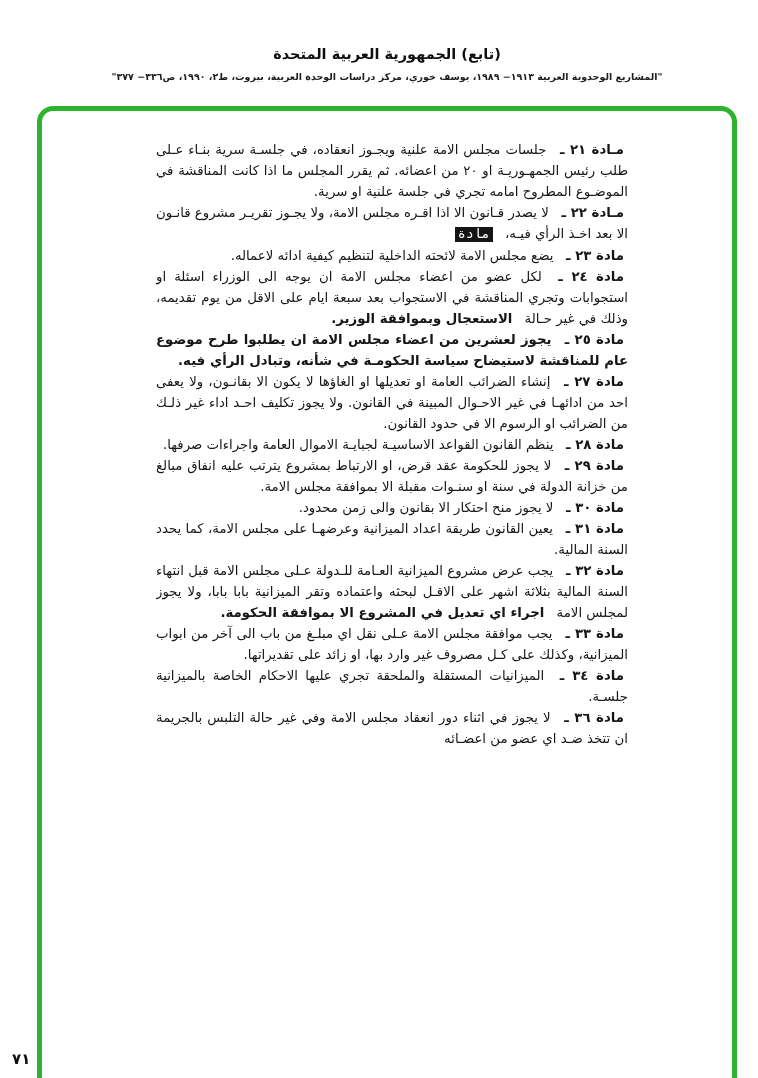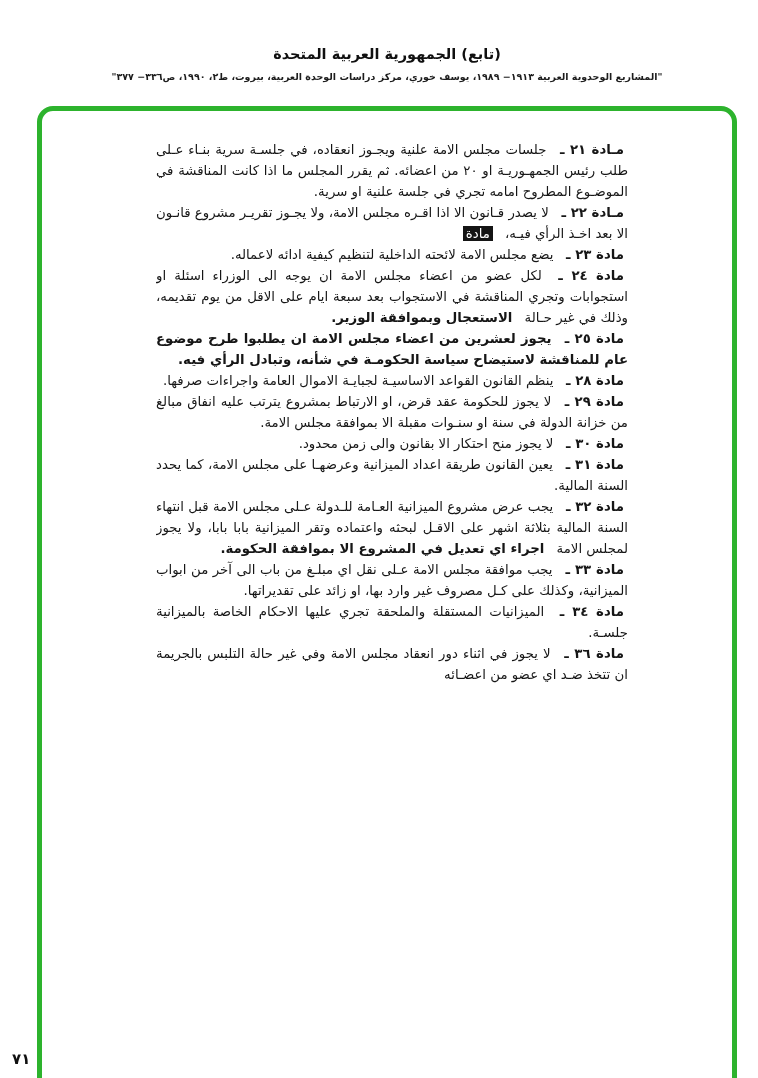--- a/index.html
+++ b/index.html
@@ -39,21 +39,21 @@
     text-align: justify;
     font-size: 13.3px;
     line-height: 21px;
     color: #161616;
     overflow: hidden;
     max-height: 892px;
   }
   p.article { margin: 0; }
   .article-label { font-weight: 700; }
   .seg-bold { font-weight: 700; }
-  .seg-inverted { background: #141414; color: #ffffff; padding: 0 3px; }
+  .seg-inverted { background: #141414; color: #ffffff; padding: 0 3px; font-family: Liberation Mono, monospace; }
   .page-number {
     position: absolute; bottom: 14px; left: 0; right: 0;
     text-align: left;
     font-size: 15px; font-weight: 700; color: #101010;
   }
 </style>
 </head>
 <body>
 
 <header class="page-header">
@@ -61,20 +61,21 @@
   <div class="doc-source">"المشاريع الوحدوية العربية ١٩١٣− ١٩٨٩، يوسف خوري، مركز دراسات الوحدة العربية، بيروت، ط٢، ١٩٩٠، ص٣٣٦− ٣٧٧"</div>
 </header>
 
 <main class="green-frame">
   <div class="articles" id="articles">
       <p class="article"><span class="article-label">مـادة ٢١ ـ </span><span>جلسات مجلس الامة علنية ويجـوز انعقاده، في جلسـة سرية بنـاء عـلى طلب رئيس الجمهـوريـة او ٢٠ من اعضائه. ثم يقرر المجلس ما اذا كانت المناقشة في الموضـوع المطروح امامه تجري في جلسة علنية او سرية.</span></p>
       <p class="article"><span class="article-label">مـادة ٢٢ ـ </span><span>لا يصدر قـانون الا اذا اقـره مجلس الامة، ولا يجـوز تقريـر مشروع قانـون الا بعد اخـذ الرأي فيـه، </span><span class="seg-inverted">مادة</span></p>
       <p class="article"><span class="article-label">مادة ٢٣ ـ </span><span>يضع مجلس الامة لائحته الداخلية لتنظيم كيفية ادائه لاعماله.</span></p>
       <p class="article"><span class="article-label">مادة ٢٤ ـ </span><span>لكل عضو من اعضاء مجلس الامة ان يوجه الى الوزراء اسئلة او استجوابات وتجري المناقشة في الاستجواب بعد سبعة ايام على الاقل من يوم تقديمه، وذلك في غير حـالة </span><span class="seg-bold">الاستعجال وبموافقة الوزير.</span></p>
       <p class="article"><span class="article-label">مادة ٢٥ ـ </span><span class="seg-bold">يجوز لعشرين من اعضاء مجلس الامة ان يطلبوا طرح موضوع عام للمناقشة لاستيضاح سياسة الحكومـة في شأنه، وتبادل الرأي فيه.</span></p>
+      <p class="article"><span class="article-label">مادة ٢٧ ـ </span><span>إنشاء الضرائب العامة او تعديلها او الغاؤها لا يكون الا بقانـون، ولا يعفى احد من ادائهـا في غير الاحـوال المبينة في القانون. ولا يجوز تكليف احـد اداء غير ذلـك من الضرائب او الرسوم الا في حدود القانون.</span></p>
       <p class="article"><span class="article-label">مادة ٢٨ ـ </span><span>ينظم القانون القواعد الاساسيـة لجبايـة الاموال العامة واجراءات صرفها.</span></p>
       <p class="article"><span class="article-label">مادة ٢٩ ـ </span><span>لا يجوز للحكومة عقد قرض، او الارتباط بمشروع يترتب عليه انفاق مبالغ من خزانة الدولة في سنة او سنـوات مقبلة الا بموافقة مجلس الامة.</span></p>
       <p class="article"><span class="article-label">مادة ٣٠ ـ </span><span>لا يجوز منح احتكار الا بقانون والى زمن محدود.</span></p>
       <p class="article"><span class="article-label">مادة ٣١ ـ </span><span>يعين القانون طريقة اعداد الميزانية وعرضهـا على مجلس الامة، كما يحدد السنة المالية.</span></p>
       <p class="article"><span class="article-label">مادة ٣٢ ـ </span><span>يجب عرض مشروع الميزانية العـامة للـدولة عـلى مجلس الامة قبل انتهاء السنة المالية بثلاثة اشهر على الاقـل لبحثه واعتماده وتقر الميزانية بابا بابا، ولا يجوز لمجلس الامة </span><span class="seg-bold">اجراء اي تعديل في المشروع الا بموافقة الحكومة.</span></p>
       <p class="article"><span class="article-label">مادة ٣٣ ـ </span><span>يجب موافقة مجلس الامة عـلى نقل اي مبلـغ من باب الى آخر من ابواب الميزانية، وكذلك على كـل مصروف غير وارد بها، او زائد على تقديراتها.</span></p>
       <p class="article"><span class="article-label">مادة ٣٤ ـ </span><span>الميزانيات المستقلة والملحقة تجري عليها الاحكام الخاصة بالميزانية جلسـة.</span></p>
       <p class="article"><span class="article-label">مادة ٣٦ ـ </span><span>لا يجوز في اثناء دور انعقاد مجلس الامة وفي غير حالة التلبس بالجريمة ان تتخذ ضـد اي عضو من اعضـائه</span></p>
     </div>
 </main>

